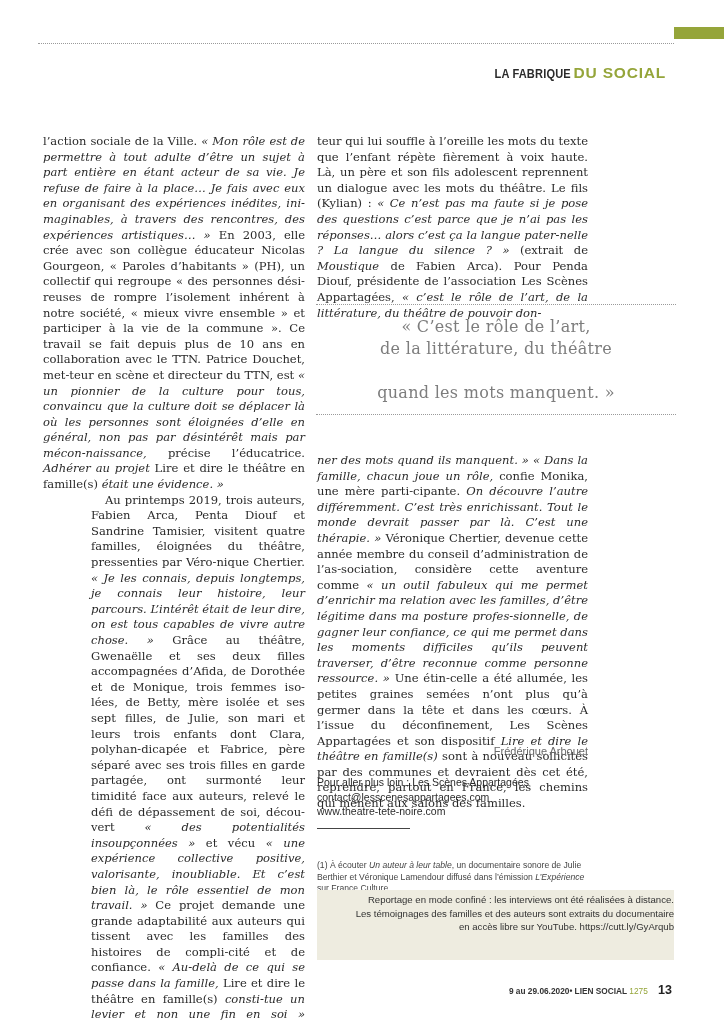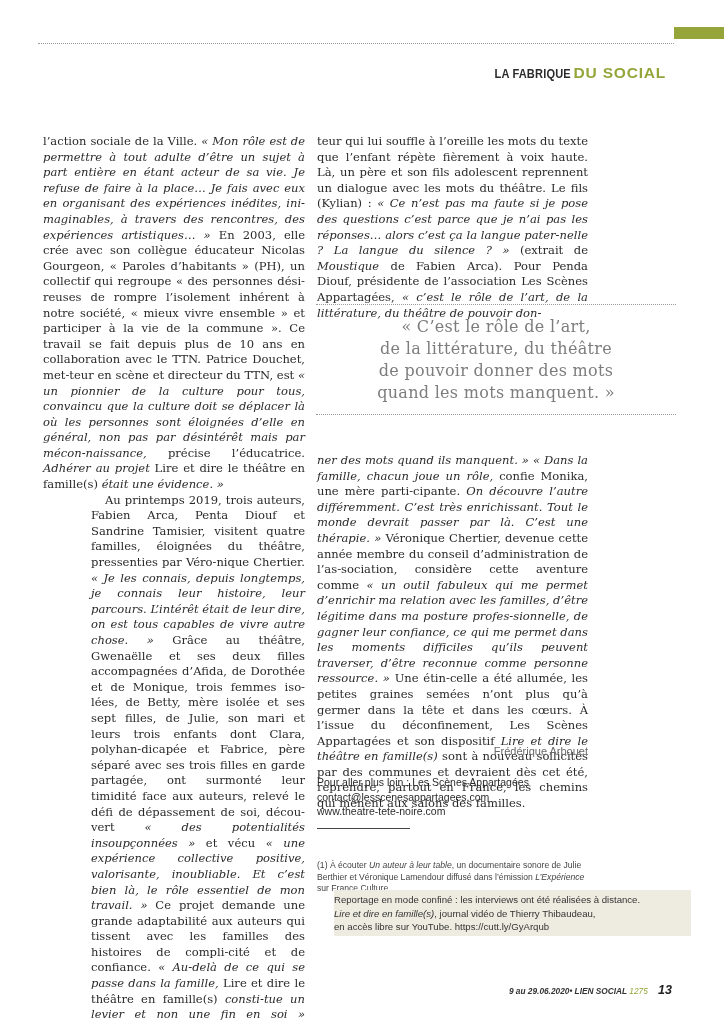--- a/index.html
+++ b/index.html
@@ -24,24 +24,24 @@
 
     .pullquote { position: absolute; left: 316px; top: 304px; width: 360px; height: 124px; }
     .pq-rule { border-top: 1.5px dotted #9a9a9a; width: 360px; }
     .pq-text { font-family: "DejaVu Serif", serif; font-weight: normal; color: #7d7d7d; font-size: 16px; line-height: 22px; text-align: center; margin: 11px 0 10px 0; letter-spacing: 0.3px; }
 
     .signature { position: absolute; right: 136px; top: 745px; font-family: "Liberation Sans", sans-serif; font-size: 11px; color: #6a6a6a; }
     .further { position: absolute; left: 317px; top: 775px; font-family: "Liberation Sans", sans-serif; font-size: 10.5px; line-height: 14.5px; color: #2b2b2b; }
     .fn-rule { position: absolute; left: 317px; top: 828px; width: 93px; border-top: 1px solid #444; }
     .footnote { position: absolute; left: 317px; top: 834px; width: 270px; font-family: "Liberation Sans", sans-serif; font-size: 8.6px; line-height: 11.5px; color: #444; margin-top: 26px; }
 
-    .infobox { position: absolute; left: 317px; top: 890px; width: 357px; height: 46px; background: #eeece0; font-family: "Liberation Sans", sans-serif; font-size: 9.6px; line-height: 13.5px; color: #333; text-align: left; padding-top: 3px; box-sizing: border-box; margin-left: 17px; }
+    .infobox { position: absolute; left: 317px; top: 890px; width: 357px; height: 70px; background: #eeece0; font-family: "Liberation Sans", sans-serif; font-size: 9.6px; line-height: 13.5px; color: #333; text-align: right; padding-top: 3px; box-sizing: border-box; }
     .infobox div { white-space: nowrap; }
 
-    .footer { position: absolute; top: 983px; right: 52px; font-family: "Liberation Sans", sans-serif; font-size: 8.3px; font-weight: bold; color: #333; white-space: nowrap; font-style: italic; }
+    .footer { position: absolute; top: 983px; right: 52px; font-family: "Liberation Sans", sans-serif; font-size: 8.3px; font-weight: bold; color: #333; white-space: nowrap; }
     .footer .issue { color: #95a53a; font-weight: normal; }
     .footer .page { font-size: 12.5px; margin-left: 8px; color: #222; }
   </style>
 </head>
 <body>
 
 <div class="header">
   <div class="header-title">
     <span class="t1">LA FABRIQUE</span><span class="t2">DU SOCIAL</span>
   </div>
@@ -57,21 +57,21 @@
 
 <div class="col col-right-top">
   <p><span>teur qui lui souffle à l’oreille les mots du texte que l’enfant répète fièrement à voix haute. Là, un père et son fils adolescent reprennent un dialogue avec les mots du théâtre. Le fils (Kylian) : </span><em>« Ce n’est pas ma faute si je pose des questions c’est parce que je n’ai pas les réponses… alors c’est ça la langue pater-nelle ? La langue du silence ? »</em><span> (extrait de </span><em>Moustique</em><span> de Fabien Arca). Pour Penda Diouf, présidente de l’association Les Scènes Appartagées, </span><em>« c’est le rôle de l’art, de la littérature, du théâtre de pouvoir don-</em></p>
 </div>
 
 <div class="pullquote">
   <div class="pq-rule"></div>
   <div class="pq-text">
     <span>« C’est le rôle de l’art,</span><br>
     <span>de la littérature, du théâtre</span><br>
-    <span>de pouvoir donner des mots</span><br>
+    <br>
     <span>quand les mots manquent. »</span>
   </div>
   <div class="pq-rule"></div>
 </div>
 
 <div class="col col-right-bottom">
   <p><em>ner des mots quand ils manquent. » « Dans la famille, chacun joue un rôle,</em><span> confie Monika, une mère parti-cipante. </span><em>On découvre l’autre différemment. C’est très enrichissant. Tout le monde devrait passer par là. C’est une thérapie. »</em><span> Véronique Chertier, devenue cette année membre du conseil d’administration de l’as-sociation, considère cette aventure comme </span><em>« un outil fabuleux qui me permet d’enrichir ma relation avec les familles, d’être légitime dans ma posture profes-sionnelle, de gagner leur confiance, ce qui me permet dans les moments difficiles qu’ils peuvent traverser, d’être reconnue comme personne ressource. »</em><span> Une étin-celle a été allumée, les petites graines semées n’ont plus qu’à germer dans la tête et dans les cœurs. À l’issue du déconfinement, Les Scènes Appartagées et son dispositif </span><em>Lire et dire le théâtre en famille(s)</em><span> sont à nouveau sollicités par des communes et devraient dès cet été, reprendre, partout en France, les chemins qui mènent aux salons des familles.</span></p>
 </div>
 
 <div class="signature">Frédérique Arbouet</div>
@@ -80,21 +80,21 @@
   <div>Pour aller plus loin : Les Scènes Appartagées</div>
   <div>contact@lesscenesappartagees.com</div>
   <div>www.theatre-tete-noire.com</div>
 </div>
 
 <div class="fn-rule"></div>
 <div class="footnote"><span>(1) À écouter </span><em>Un auteur à leur table</em><span>, un documentaire sonore de Julie Berthier et Véronique Lamendour diffusé dans l’émission </span><em>L’Expérience</em><span> sur France Culture.</span></div>
 
 <div class="infobox">
   <div>Reportage en mode confiné : les interviews ont été réalisées à distance.</div>
-  <div><em>Lire et dire en famille(s)</em><span>, journal vidéo de Thierry Thibaudeau,</span></div>
+  <div>Les témoignages des familles et des auteurs sont extraits du documentaire</div>
   <div>en accès libre sur YouTube. https://cutt.ly/GyArqub</div>
 </div>
 
 <div class="footer">
   <span>9 au 29.06.2020• LIEN SOCIAL</span>
   <span class="issue">1275</span>
   <span class="page">13</span>
 </div>
 
 </body></html>

